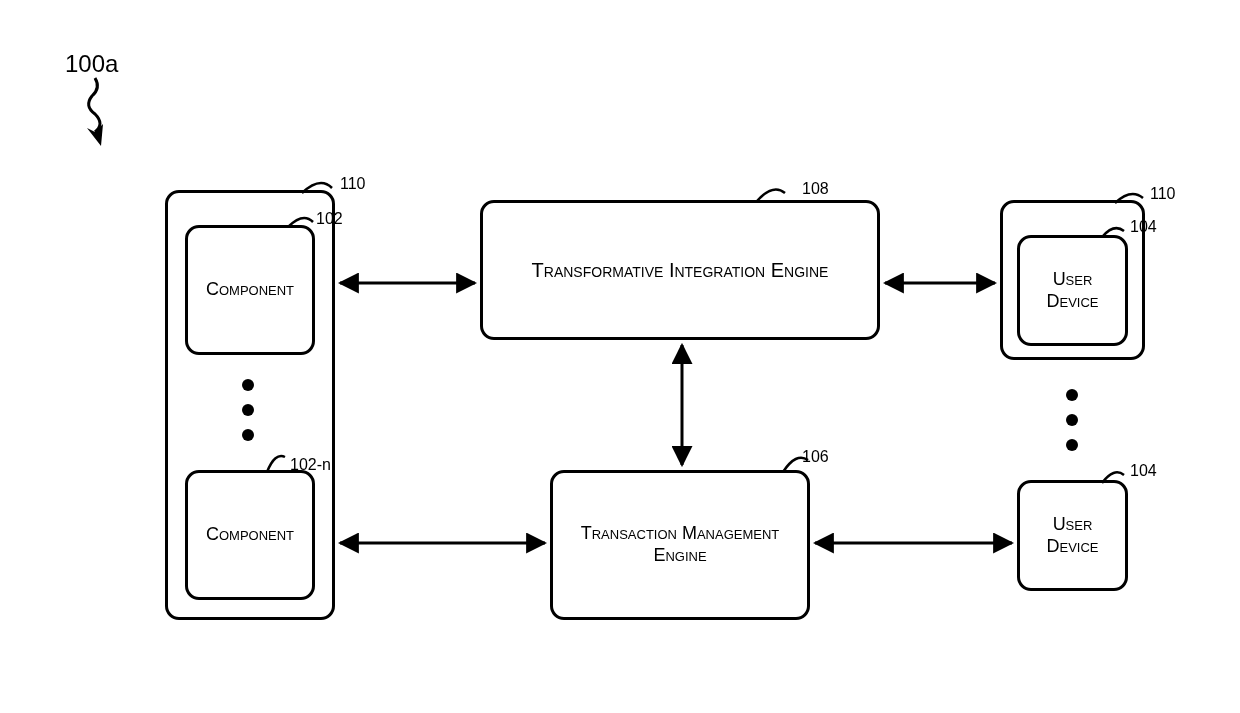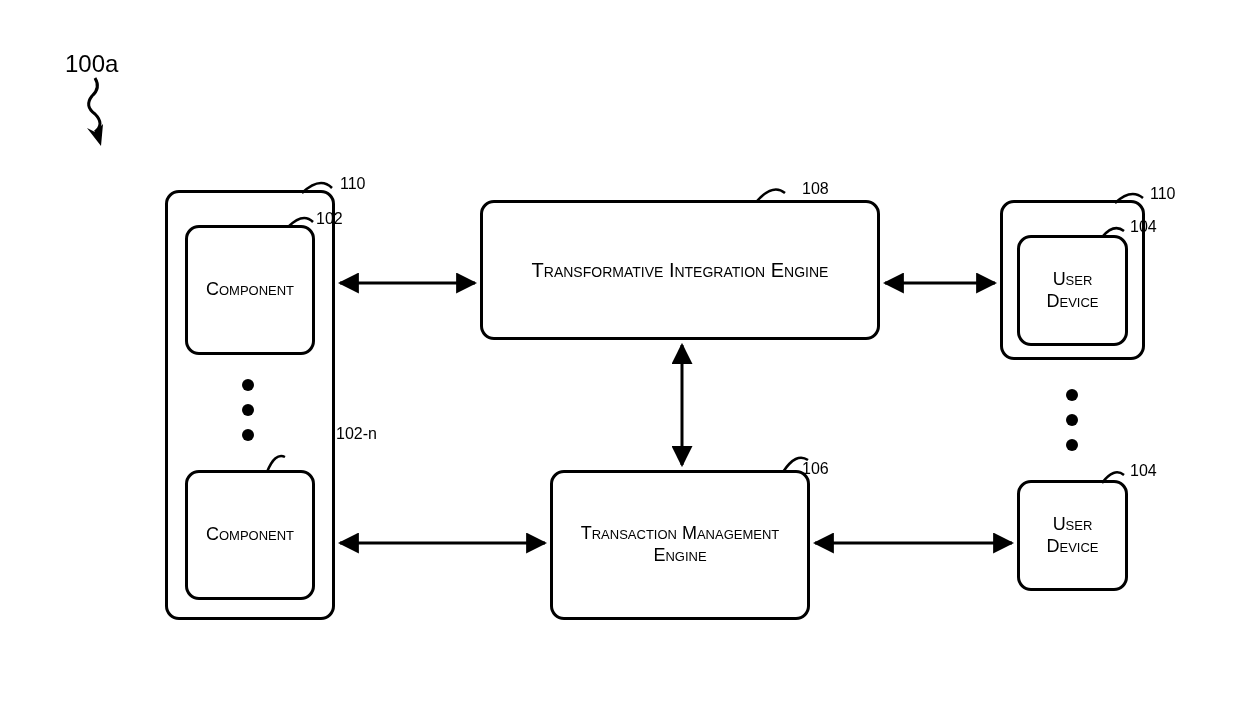--- a/index.html
+++ b/index.html
@@ -75,23 +75,23 @@
   <div class="box" style="left:1017px; top:235px; width:111px; height:111px;">
     <span class="label">User Device</span>
   </div>
 
   <div class="box" style="left:1017px; top:480px; width:111px; height:111px;">
     <span class="label">User Device</span>
   </div>
 
   <div class="ref" style="left:340px; top:175px;">110</div>
   <div class="ref" style="left:316px; top:210px;">102</div>
-  <div class="ref" style="left:290px; top:425px;margin-left:46px;">102-n</div>
+  <div class="ref" style="left:290px; top:456px;">102-n</div>
   <div class="ref" style="left:790px; top:180px;margin-left:12px;">108</div>
-  <div class="ref" style="left:802px; top:448px;margin-top:12px;">106</div>
+  <div class="ref" style="left:802px; top:448px;">106</div>
   <div class="ref" style="left:1150px; top:185px;">110</div>
   <div class="ref" style="left:1130px; top:218px;">104</div>
   <div class="ref" style="left:1130px; top:462px;">104</div>
 
   <svg width="1240" height="713">
     <defs>
       <marker id="arrow" viewBox="0 0 10 10" refX="9" refY="5" markerWidth="7" markerHeight="7" orient="auto-start-reverse">
         <path d="M 0 0 L 10 5 L 0 10 z" fill="#000"></path>
       </marker>
     </defs>

